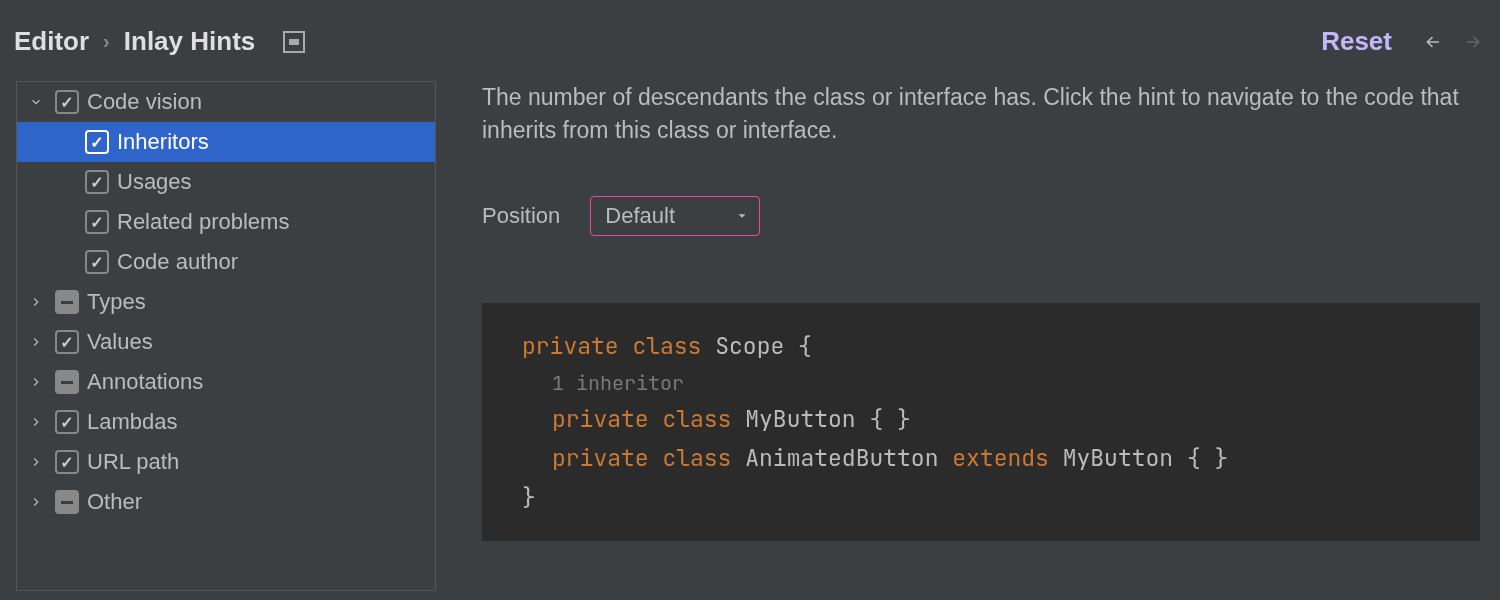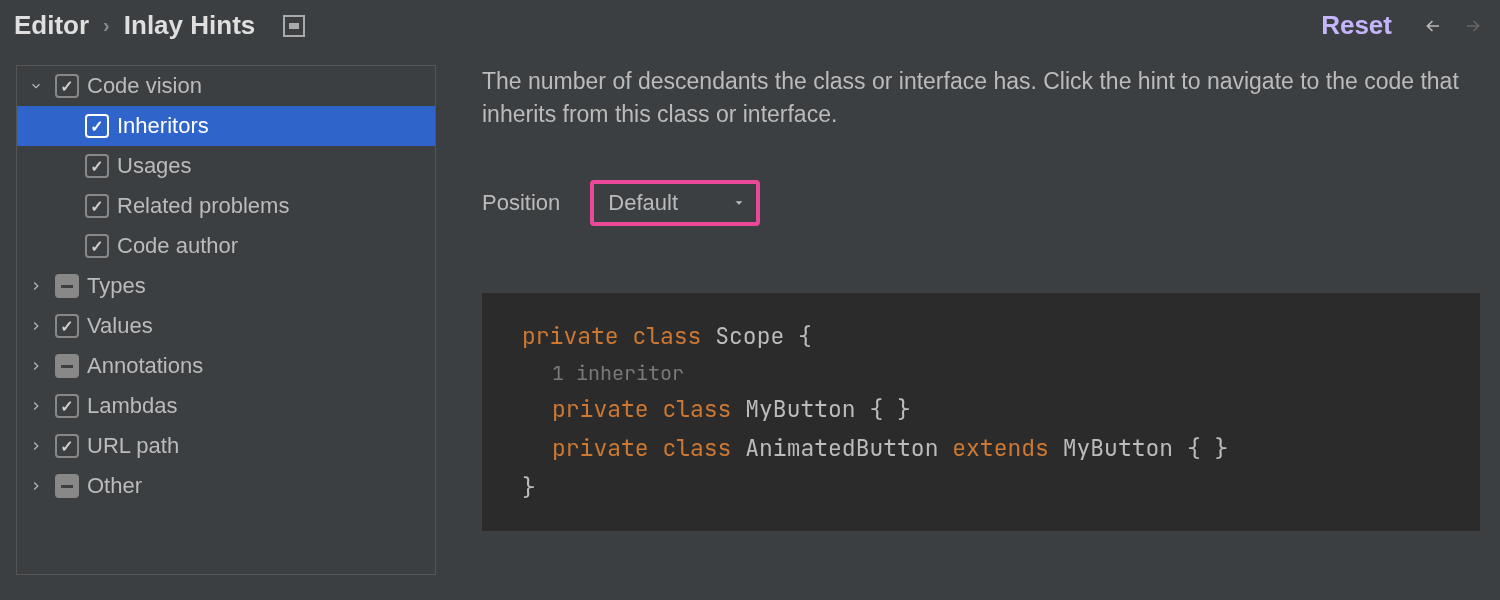--- a/index.html
+++ b/index.html
@@ -7,21 +7,21 @@
     width: 1500px; height: 600px;
     background: #3c3f41;
     font-family: -apple-system, BlinkMacSystemFont, "Segoe UI", sans-serif;
     font-size: 22px;
     color: #bbbbbb;
     overflow: hidden;
   }
   .header {
     display: flex;
     align-items: center;
-    padding: 10px 18px 16px 14px;
+    padding: 26px 18px 16px 14px;
     font-size: 26px;
     font-weight: 600;
   }
   .breadcrumb {
     display: flex;
     align-items: center;
     gap: 14px;
     flex: 1;
   }
   .bc-a { color: #dfdfdf; }
@@ -66,21 +66,21 @@
   .cbox.mixed::after {
     content: ""; display:block; width: 12px; height: 3px; background:#3c3f41;
   }
   .tree-label { color: #bbb; font-size: 22px; }
   .tree-row.selected .tree-label { color: #fff; }
   .right-panel { flex: 1; padding: 8px 20px 0 46px; }
   .desc { color: #bbbbbb; font-size: 23px; line-height: 1.45; margin-bottom: 48px; }
   .form-row { display: flex; align-items: center; gap: 30px; margin-bottom: 67px; }
   .form-label { font-size: 22px; color: #bbb; }
   .dropdown {
-    border: 4px solid #ec4899; border-radius: 4px;
+    border: 1px solid #ec4899; border-radius: 4px;
     padding: 6px 44px 6px 14px;
     font-size: 22px; color: #bbb; background: #3c3f41;
     position: relative; min-width: 170px;
   }
   .dropdown .chev { position:absolute; right:10px; top:50%; transform:translateY(-50%); }
   .code-preview {
     background: #2b2b2b;
     padding: 24px 40px;
     font-family: "JetBrains Mono", "Menlo", monospace;
     font-size: 23px; line-height: 1.7;

